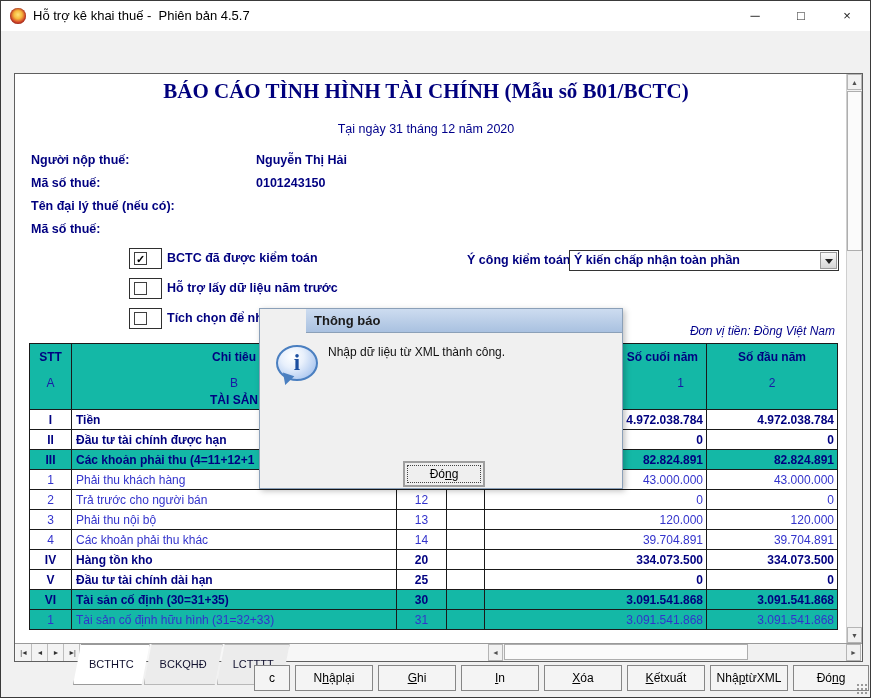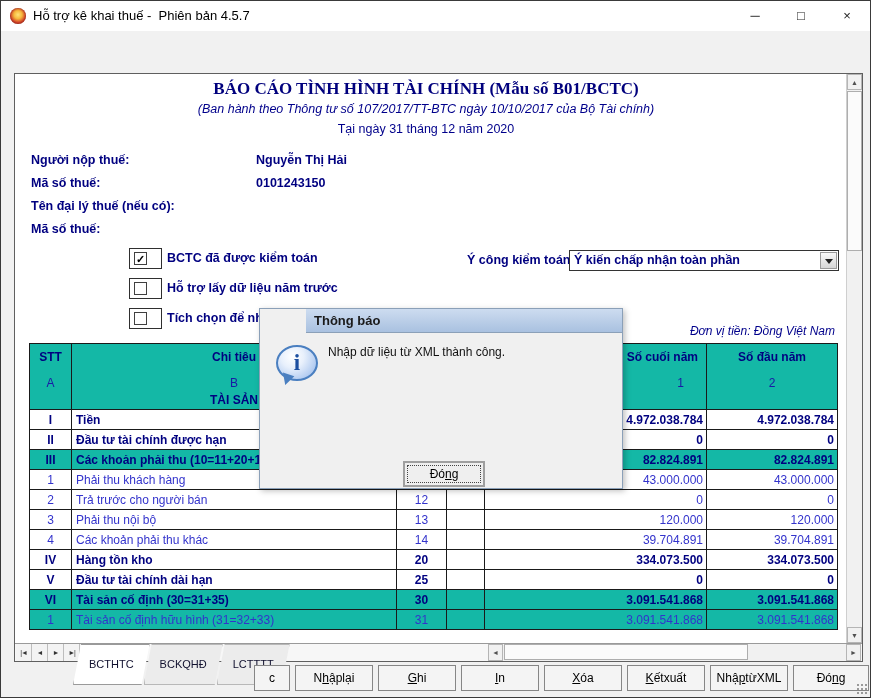--- a/index.html
+++ b/index.html
@@ -10,21 +10,21 @@
   .app-icon{position:absolute;left:9px;top:7px;width:16px;height:16px;border-radius:50%;
     background:radial-gradient(circle at 50% 42%,#ffe27a 0%,#f6b93d 32%,#d4452a 62%,#8c1f12 100%);
     box-shadow:inset 0 0 2px #7a1a0e;}
   .win-title{position:absolute;left:32px;top:0;line-height:30px;font-size:13px;color:#000;white-space:pre;}
   .win-controls{position:absolute;right:0;top:0;height:30px;display:flex;}
   .wc{width:46px;text-align:center;line-height:30px;font-size:13px;color:#222;}
   
   .panel{position:absolute;left:13px;top:72px;width:849px;height:589px;background:#fff;
     border:1px solid #5f5f5f;box-sizing:border-box;}
   .rpt-title{position:absolute;left:0;top:5px;width:822px;text-align:center;
-    font-family:"Liberation Serif",serif;font-size:17px;font-weight:bold;color:#00007d;}
+    font-family:"Liberation Serif",serif;font-size:21px;font-weight:bold;color:#00007d;}
   .rpt-sub{position:absolute;left:0;top:28px;width:822px;text-align:center;
     font-style:italic;font-size:12.5px;color:#00008b;}
   .rpt-date{position:absolute;left:0;top:48px;width:822px;text-align:center;font-size:12.5px;color:#00008b;}
   .f-label,.f-value,.cb-label,.combo-label{position:absolute;font-size:12.5px;font-weight:bold;color:#000080;white-space:nowrap;}
   .f-label{left:16px;text-align:center;} .f-value{left:241px;}
   
   .cb-box{position:absolute;left:114px;width:33px;height:21px;background:#fff;border:1px solid #2f2f2f;box-sizing:border-box;}
   .cb-inner{position:absolute;left:4px;top:3px;width:13px;height:13px;border:1px solid #404040;background:#fff;
     font-size:11px;line-height:12px;text-align:center;font-weight:bold;color:#000;box-sizing:border-box;}
   .cb-label{left:152px;}
@@ -105,21 +105,20 @@
     <span class="win-title">Hỗ trợ kê khai thuế -  Phiên bản 4.5.7</span>
     <div class="win-controls">
       <span class="wc">─</span>
       <span class="wc">□</span>
       <span class="wc">×</span>
     </div>
   </div>
 
   <div class="panel">
     <div class="rpt-title">BÁO CÁO TÌNH HÌNH TÀI CHÍNH (Mẫu số B01/BCTC)</div>
-    <div class="rpt-sub">(Ban hành theo Thông tư số 107/2017/TT-BTC ngày 10/10/2017 của Bộ Tài chính)</div>
     <div class="rpt-date">Tại ngày 31 tháng 12 năm 2020</div>
 
     <div class="f-label" style="top:79px">Người nộp thuế:</div>
     <div class="f-value" style="top:79px">Nguyễn Thị Hải</div>
     <div class="f-label" style="top:102px">Mã số thuế:</div>
     <div class="f-value" style="top:102px">0101243150</div>
     <div class="f-label" style="top:125px">Tên đại lý thuế (nếu có):</div>
     <div class="f-label" style="top:148px">Mã số thuế:</div>
 
     <div class="cb-box" style="top:174px">
@@ -181,21 +180,21 @@
         <div class="trow b ">
           <div class="cell c0">II</div>
           <div class="cell c1">Đầu tư tài chính được hạn</div>
           <div class="cell c2"></div>
           <div class="cell c3"></div>
           <div class="cell c4">0</div>
           <div class="cell c5">0</div>
         </div>
         <div class="trow b cy">
           <div class="cell c0">III</div>
-          <div class="cell c1">Các khoản phải thu (10=11+20+1</div>
+          <div class="cell c1">Các khoản phải thu (4=11+12+1</div>
           <div class="cell c2"></div>
           <div class="cell c3"></div>
           <div class="cell c4">82.824.891</div>
           <div class="cell c5">82.824.891</div>
         </div>
         <div class="trow ">
           <div class="cell c0">1</div>
           <div class="cell c1">Phải thu khách hàng</div>
           <div class="cell c2"></div>
           <div class="cell c3"></div>

